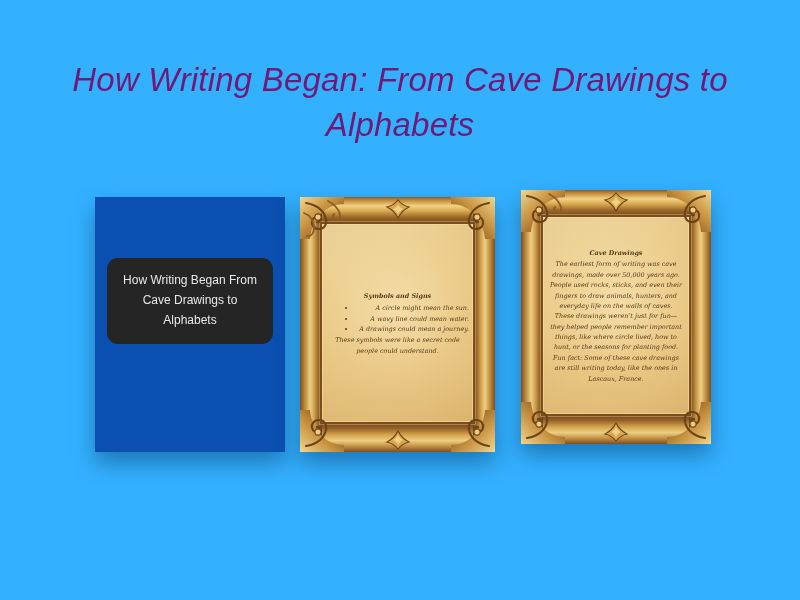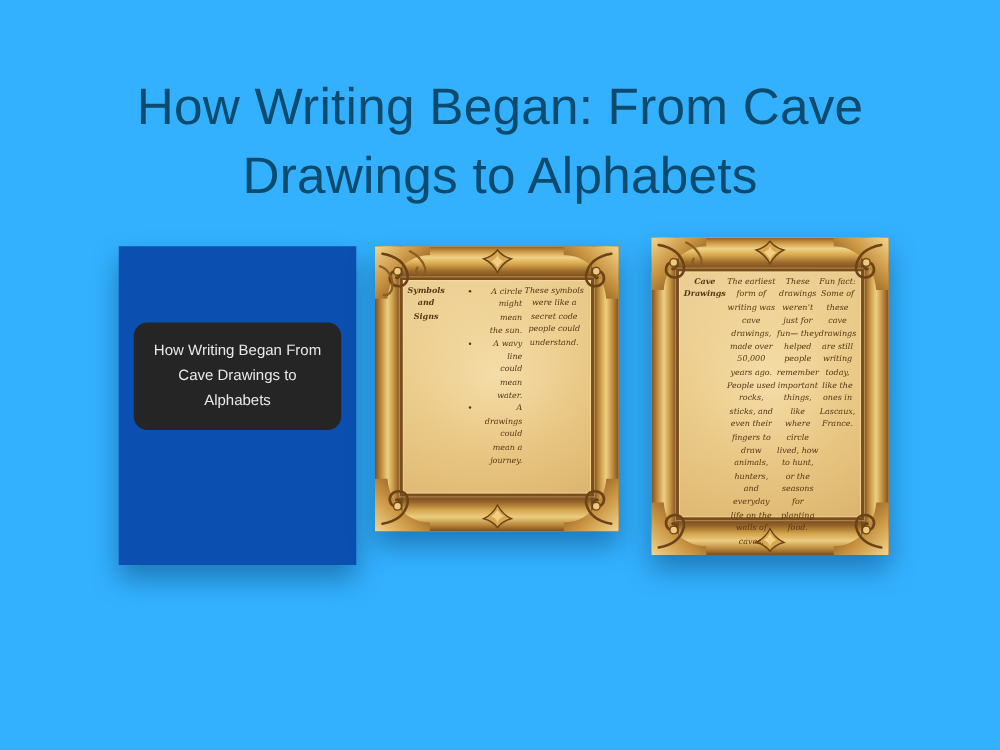--- a/index.html
+++ b/index.html
@@ -16,25 +16,26 @@
     position: relative;
   }
 
   
   #slide-title {
     position: absolute;
     left: 60px;
     top: 58px;
     width: 680px;
     text-align: center;
-    font-size: 41px;
+    font-size: 33px;
     line-height: 1.35;
-    color: #0c4a6e;
+    color: #701a75;
     font-weight: 400;
     letter-spacing: 0.2px;
+    font-style: italic;
   }
 
   
   #card-deck {
     position: absolute;
     left: 0;
     top: 0;
     width: 800px;
     height: 600px;
   }
@@ -78,21 +79,21 @@
   .parchment-card {
     background:
       radial-gradient(ellipse 75% 60% at 50% 45%,
         rgba(255, 240, 200, 0.55) 0%,
         rgba(255, 235, 185, 0.18) 45%,
         rgba(180, 140, 70, 0.16) 100%),
       linear-gradient(160deg, #efd7a2 0%, #e9c987 35%, #e4bf78 65%, #dcb46c 100%);
     overflow: hidden;
   }
 
-  #card-symbols { left: 300px; top: 197px; width: 195px; height: 228px; }
+  #card-symbols { left: 300px; top: 197px; width: 195px; height: 255px; }
   #card-cave    { left: 521px; top: 190px; width: 190px; height: 254px; }
 
   
   .frame {
     position: absolute;
     inset: 0;
     pointer-events: none;
   }
   .frame-band {
     position: absolute;
@@ -150,21 +151,21 @@
   .crest.bottom { bottom: 1px; transform: scaleY(-1); }
 
   
   .parchment-text {
     position: absolute;
     left: 26px;
     right: 26px;
     top: 30px;
     bottom: 32px;
     display: flex;
-    flex-direction: row;
+    flex-direction: column;
     justify-content: center;
     font-family: "DejaVu Serif", serif;
     font-style: italic;
     font-size: 6.4px;
     line-height: 1.62;
     color: #5a3714;
     text-align: center;
   }
   .parchment-text .heading {
     font-weight: 700;

